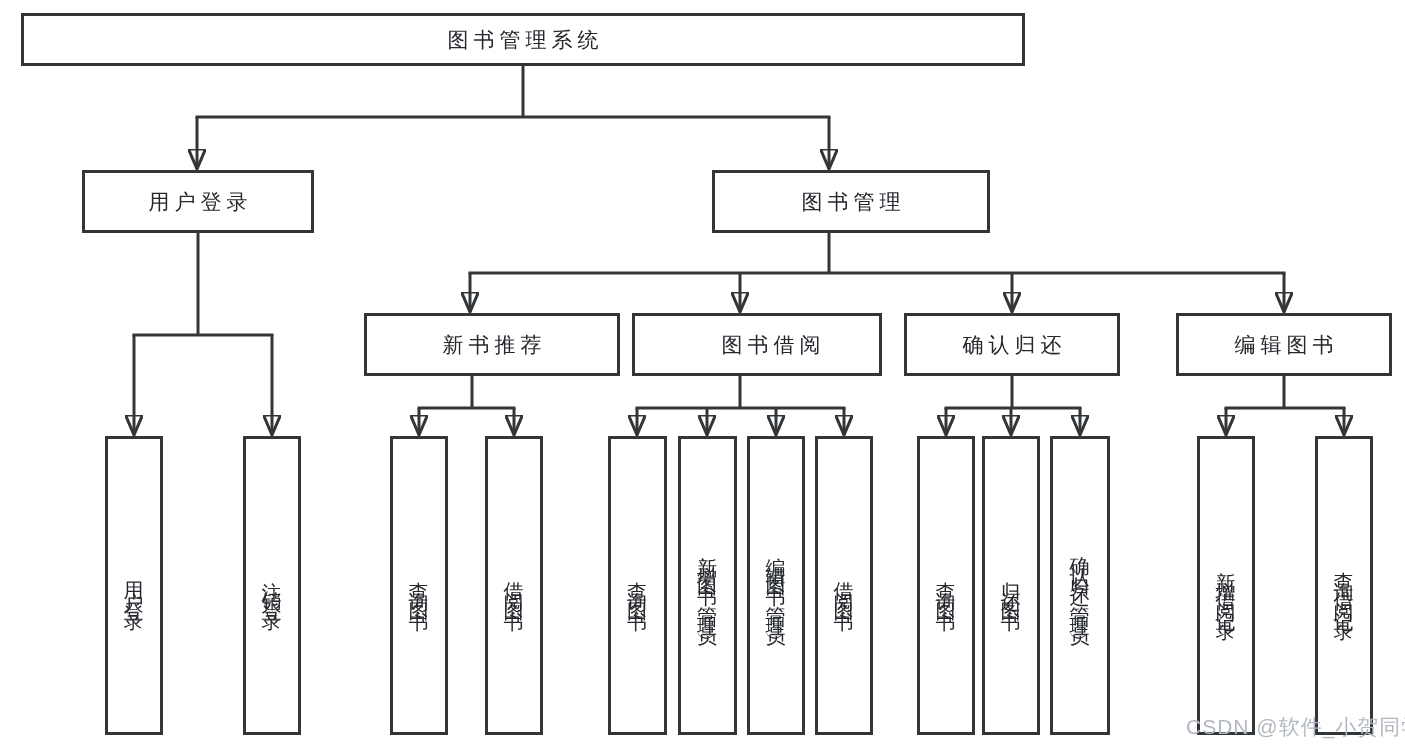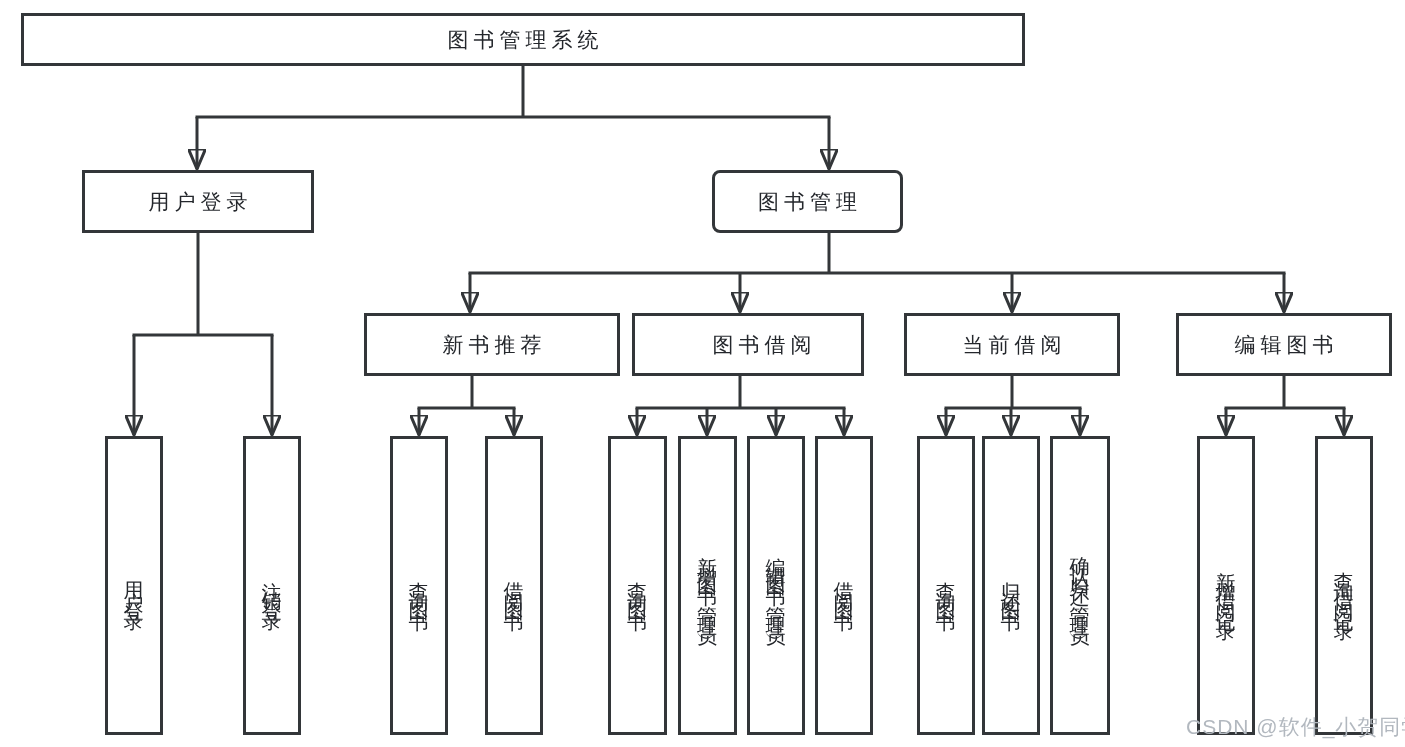--- a/index.html
+++ b/index.html
@@ -43,24 +43,24 @@
     font-size: 20px;
     writing-mode: vertical-rl;
     text-orientation: mixed;
     letter-spacing: 10px;
     line-height: 1;
   }
   
   .n-root   { left: 21px;  top: 13px;  width: 1004px; height: 53px; }
   
   .n-login  { left: 82px;  top: 170px; width: 232px; height: 63px; }
-  .n-mgmt   { left: 712px; top: 170px; width: 191px; height: 63px; border-radius: 8px; }
+  .n-mgmt   { left: 712px; top: 170px; width: 278px; height: 63px; }
   
   .n-m0 { left: 364px;  top: 313px; width: 256px; height: 63px; }
-  .n-m1 { left: 632px;  top: 313px; width: 232px; height: 63px; padding-left: 28px; }
+  .n-m1 { left: 632px;  top: 313px; width: 250px; height: 63px; padding-left: 28px; }
   .n-m2 { left: 904px;  top: 313px; width: 216px; height: 63px; }
   .n-m3 { left: 1176px; top: 313px; width: 216px; height: 63px; }
   
   .leaf { top: 436px; height: 299px; }
   .n-l-a0 { left: 105px;  width: 58px; }
   .n-l-a1 { left: 243px;  width: 58px; }
   .n-l-b0 { left: 390px;  width: 58px; }
   .n-l-b1 { left: 485px;  width: 58px; }
   .n-l-c0 { left: 608px;  width: 59px; }
   .n-l-c1 { left: 678px;  width: 59px; }
@@ -128,21 +128,21 @@
     <path marker-end="url(#arrow)" d="M1344 408 V435"></path>
   </svg>
 
   <div class="node h-label n-root">图书管理系统</div>
 
   <div class="node h-label n-login">用户登录</div>
   <div class="node h-label n-mgmt">图书管理</div>
 
   <div class="node h-label n-m0">新书推荐</div>
   <div class="node h-label n-m1">图书借阅</div>
-  <div class="node h-label n-m2">当前借阅</div>
+  <div class="node h-label n-m2">确认归还</div>
   <div class="node h-label n-m3">编辑图书</div>
 
   <div class="node leaf n-l-a0">用户登录</div>
   <div class="node leaf n-l-a1">注销登录</div>
 
   <div class="node leaf n-l-b0">查询图书</div>
   <div class="node leaf n-l-b1">借阅图书</div>
 
   <div class="node leaf n-l-c0">查询图书</div>
   <div class="node leaf n-l-c1">新增图书（管理员）</div>

